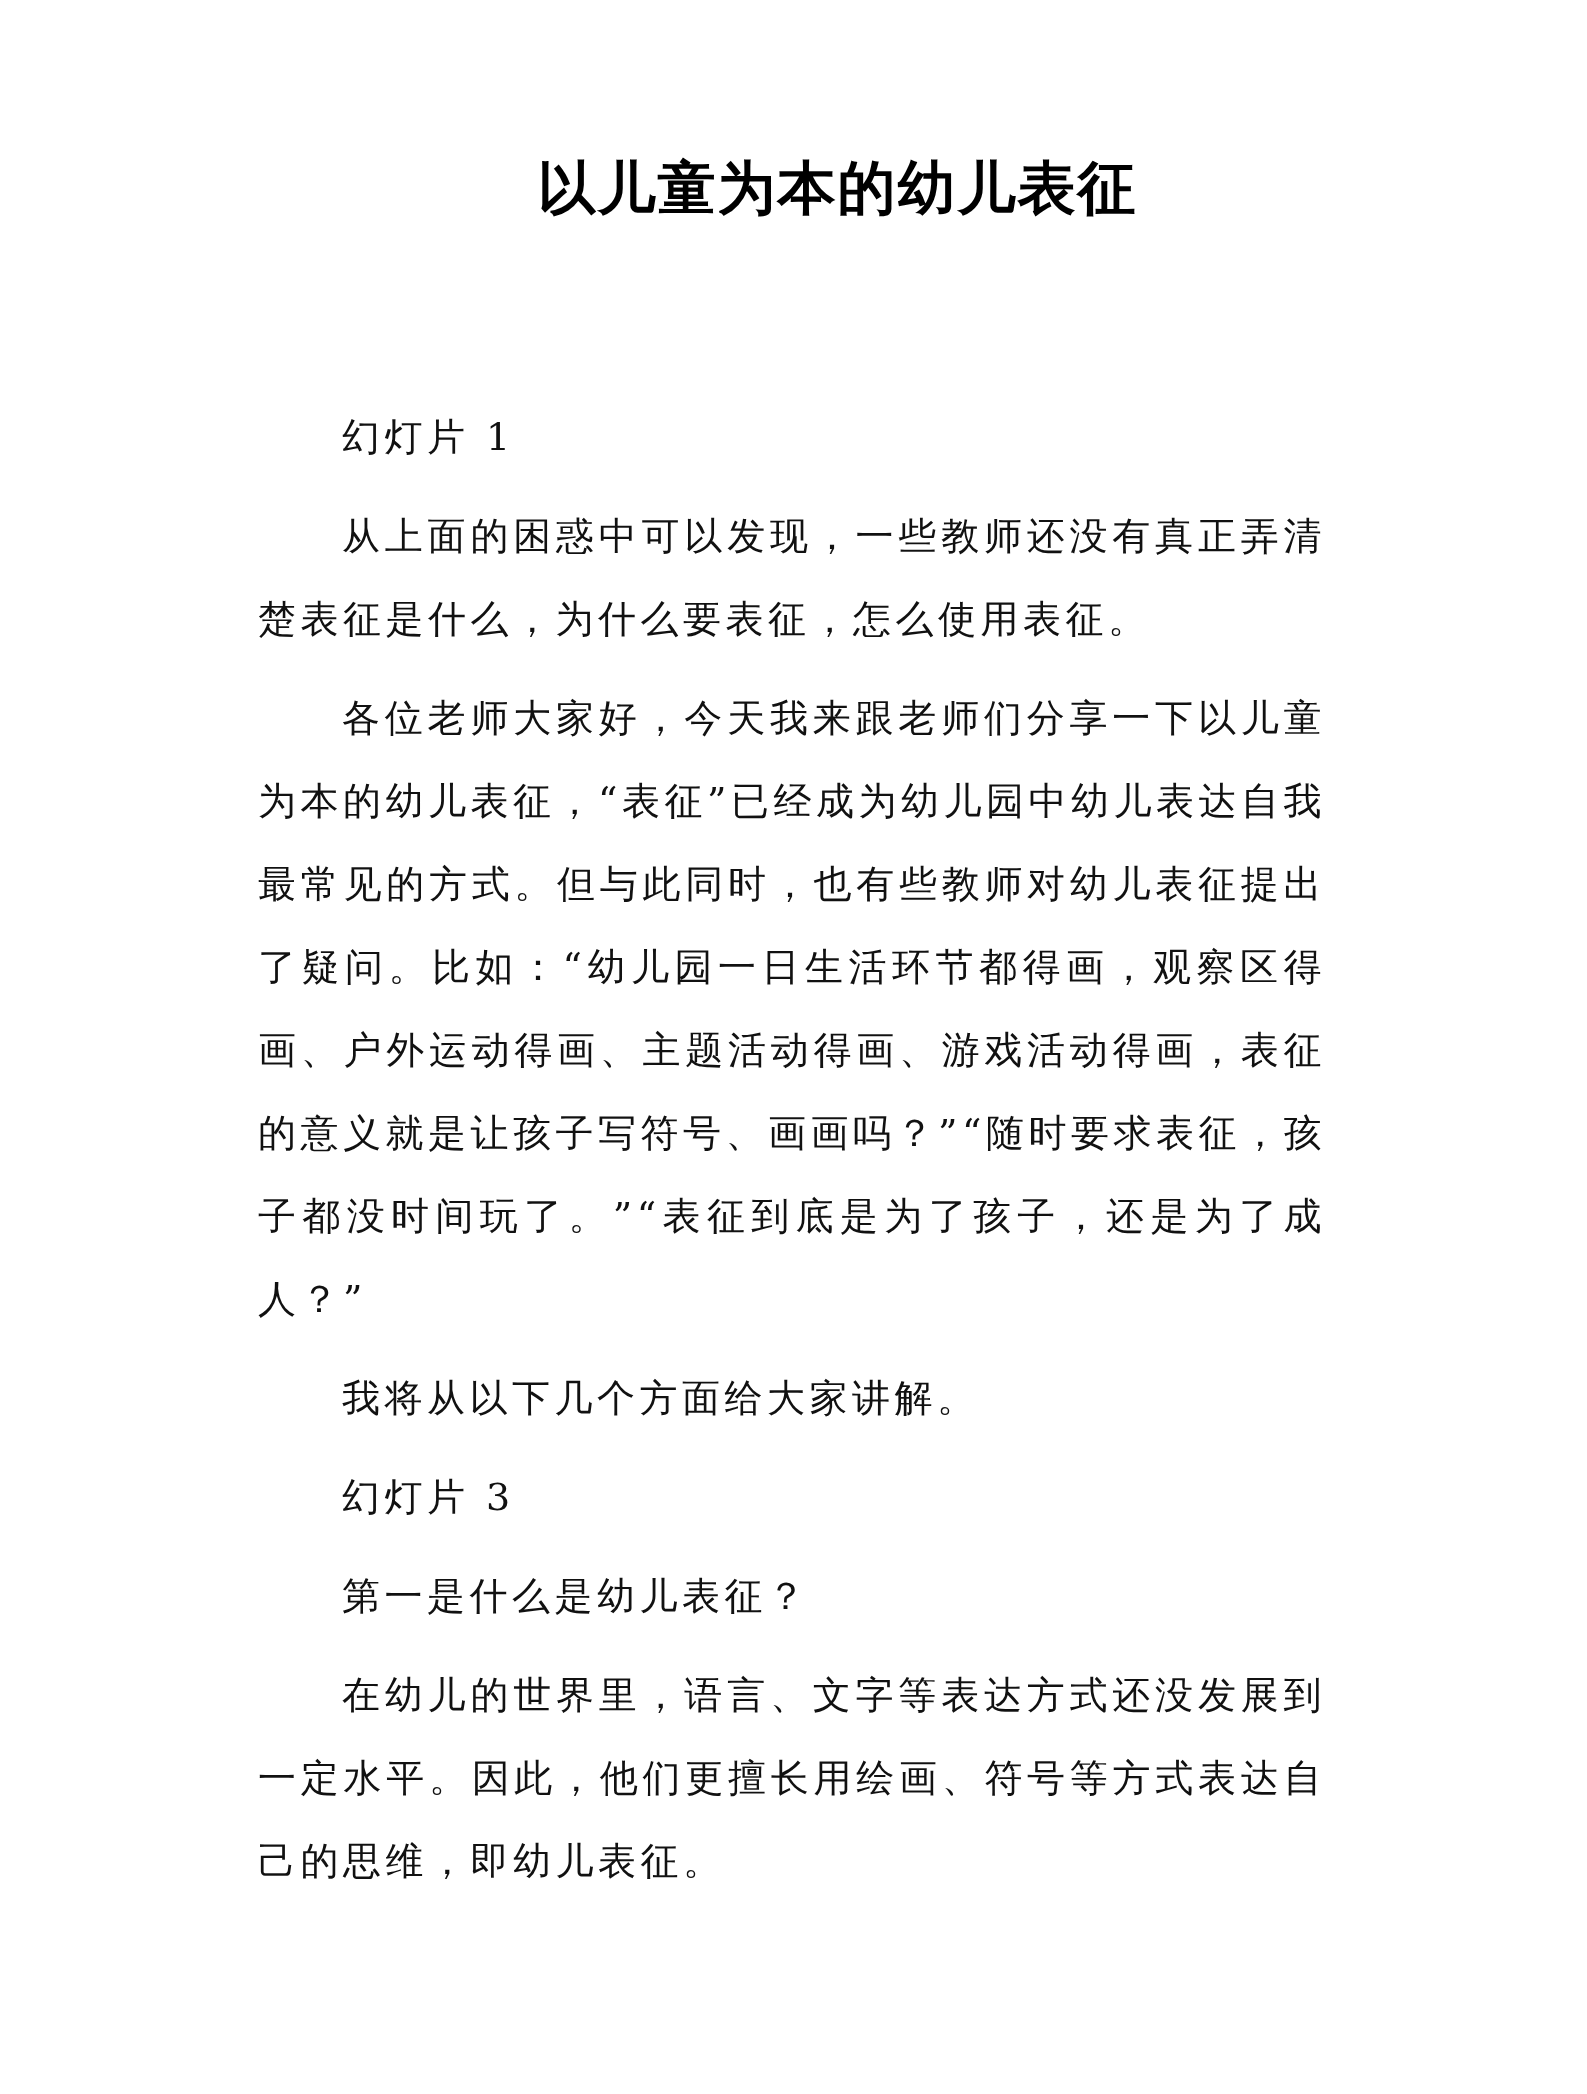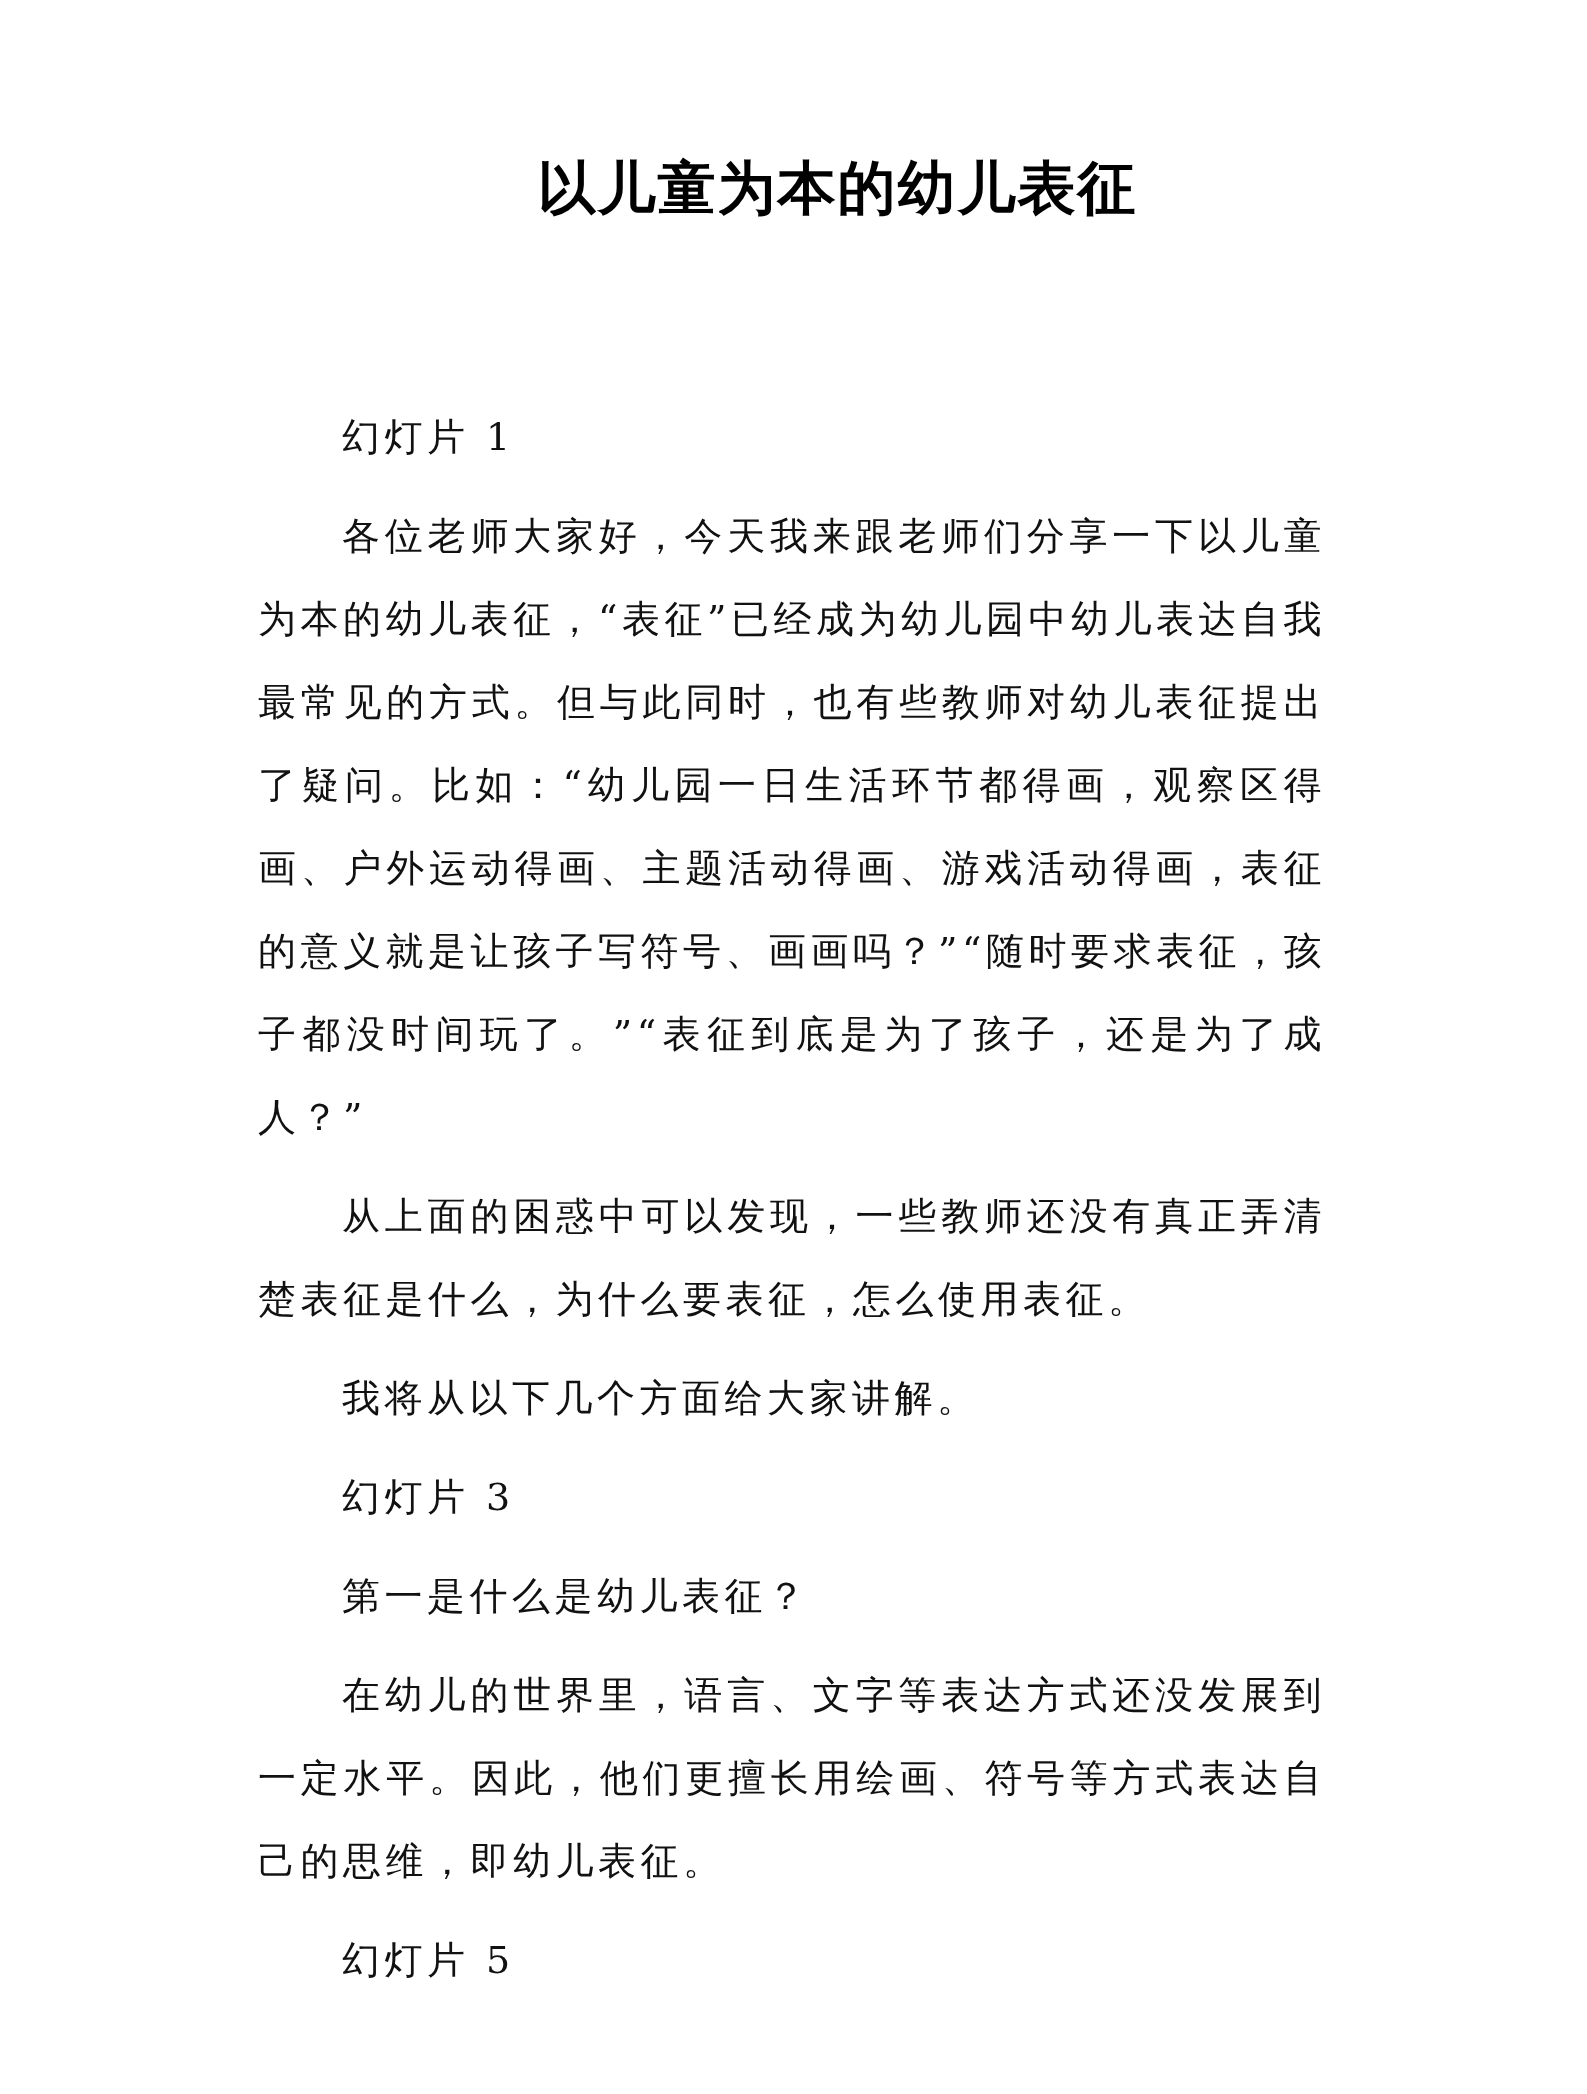--- a/index.html
+++ b/index.html
@@ -23,21 +23,20 @@
   }
   .heading { text-indent: 84px; }
 </style>
 </head>
 <body>
 
 <div class="page">
   <div class="title">以儿童为本的幼儿表征</div>
   <div class="body">
     <p class="para heading">幻灯片 1</p>
+    <p class="para">从上面的困惑中可以发现，一些教师还没有真正弄清楚表征是什么，为什么要表征，怎么使用表征。</p>
     <p class="para">各位老师大家好，今天我来跟老师们分享一下以儿童为本的幼儿表征，“表征”已经成为幼儿园中幼儿表达自我最常见的方式。但与此同时，也有些教师对幼儿表征提出了疑问。比如：“幼儿园一日生活环节都得画，观察区得画、户外运动得画、主题活动得画、游戏活动得画，表征的意义就是让孩子写符号、画画吗？”“随时要求表征，孩子都没时间玩了。”“表征到底是为了孩子，还是为了成人？”</p>
-    <p class="para">从上面的困惑中可以发现，一些教师还没有真正弄清楚表征是什么，为什么要表征，怎么使用表征。</p>
     <p class="para">我将从以下几个方面给大家讲解。</p>
     <p class="para heading">幻灯片 3</p>
     <p class="para">第一是什么是幼儿表征？</p>
     <p class="para">在幼儿的世界里，语言、文字等表达方式还没发展到一定水平。因此，他们更擅长用绘画、符号等方式表达自己的思维，即幼儿表征。</p>
-    <p class="para heading">幻灯片 5</p>
   </div>
 </div>
 
 </body></html>

